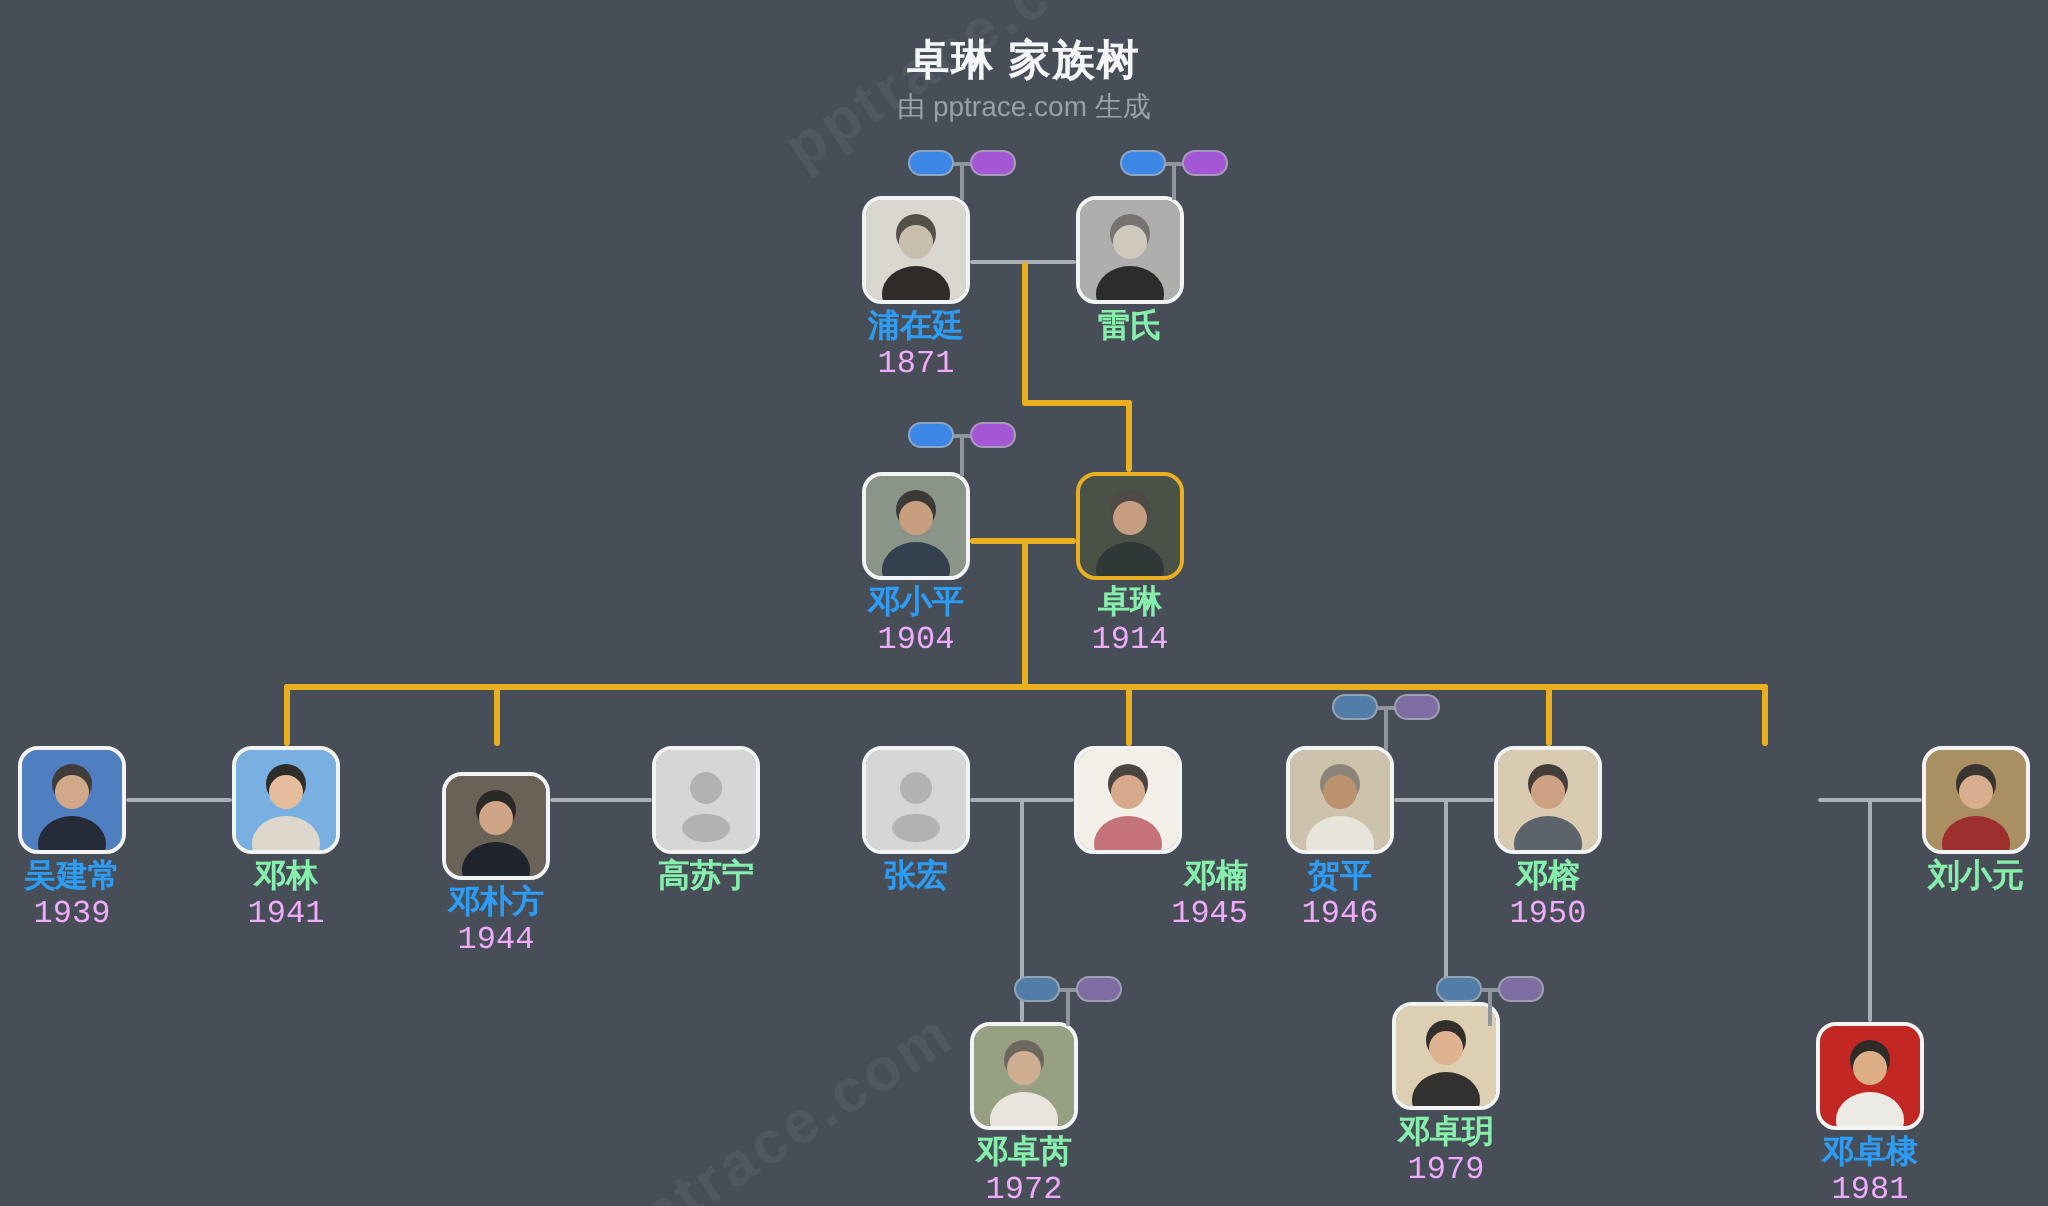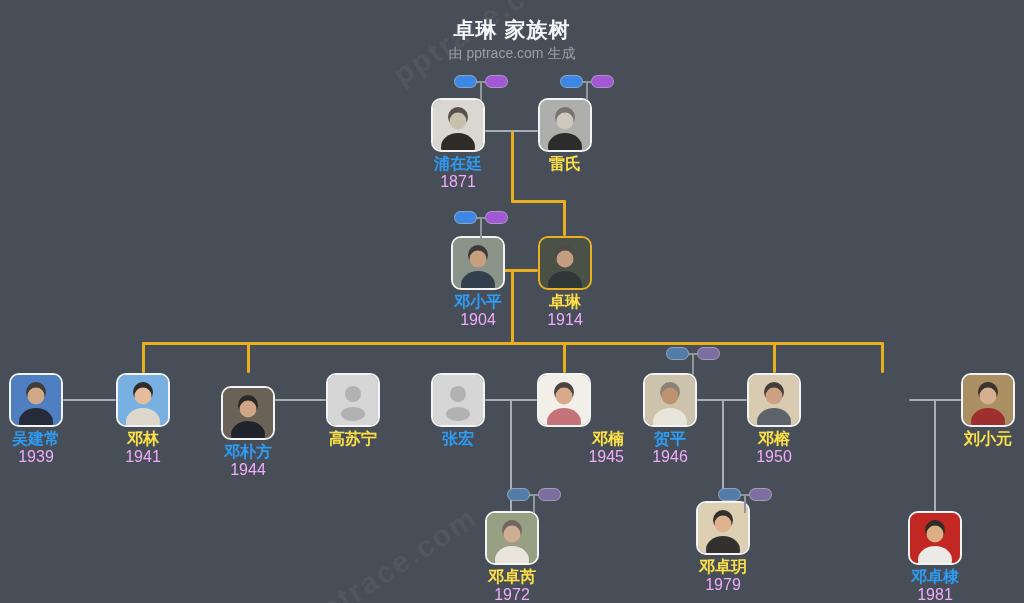--- a/index.html
+++ b/index.html
@@ -15,30 +15,30 @@
   .title{
     position:absolute;left:0;right:0;top:16px;text-align:center;
     color:#f4f5f6;font-size:21px;font-weight:bold;letter-spacing:1px;
   }
   .subtitle{
     position:absolute;left:0;right:0;top:45px;text-align:center;
     color:#99a0a8;font-size:14px;
   }
   .line{position:absolute;}
   .pill{position:absolute;height:13px;width:23px;border-radius:7px;box-sizing:border-box;border:1px solid rgba(170,176,184,0.75);cursor:pointer;}
-  .person{position:absolute;width:120px;text-align:center;}
+  .person{position:absolute;width:120px;text-align:center;font-family:Liberation Mono, monospace;}
   .photo{
     width:50px;height:50px;margin:0 auto;border:2px solid #f2f3f3;border-radius:10px;
     overflow:hidden;background:#888;cursor:pointer;
   }
   .photo.root{border-color:#e9af1e;}
   .photo svg{display:block;}
   .pname{margin-top:3px;font-size:16px;font-weight:bold;line-height:18px;white-space:nowrap;}
   .pname.male{color:#2d9cf4;}
-  .pname.female{color:#fde047;}
+  .pname.female{color:#86efac;}
   .pyear{font-size:16px;line-height:18px;color:#f0abfc;}
 </style>
 </head>
 <body>
 
 <div id="stage">
   <div class="wm" style="left:380px;top:6px;">pptrace.com</div>
   <div class="wm" style="left:290px;top:552px;">pptrace.com</div>
   <div class="title">卓琳 家族树</div>
   <div class="subtitle">由 pptrace.com 生成</div>
@@ -79,21 +79,21 @@
         <svg width="50" height="50" viewBox="0 0 50 50" xmlns="http://www.w3.org/2000/svg">
           <rect width="50" height="50" fill="#aeaeac"></rect>
           <circle cx="25" cy="17" r="10" fill="#777572"></circle>
           <circle cx="25" cy="21" r="8.5" fill="#cfc8bd"></circle>
           <ellipse cx="25" cy="47" rx="17" ry="14" fill="#2c2c2c"></ellipse>
         </svg>
       </div>
     <div class="pname female">雷氏</div>
     <div class="pyear"></div>
   </div>
-    <div class="person" style="left: 418px; top: 236px;">
+    <div class="person" style="left: 398px; top: 236px;">
     <div class="photo">
         <svg width="50" height="50" viewBox="0 0 50 50" xmlns="http://www.w3.org/2000/svg">
           <rect width="50" height="50" fill="#8b9488"></rect>
           <circle cx="25" cy="17" r="10" fill="#3c3a38"></circle>
           <circle cx="25" cy="21" r="8.5" fill="#c89f7e"></circle>
           <ellipse cx="25" cy="47" rx="17" ry="14" fill="#35404e"></ellipse>
         </svg>
       </div>
     <div class="pname male">邓小平</div>
     <div class="pyear">1904</div>

